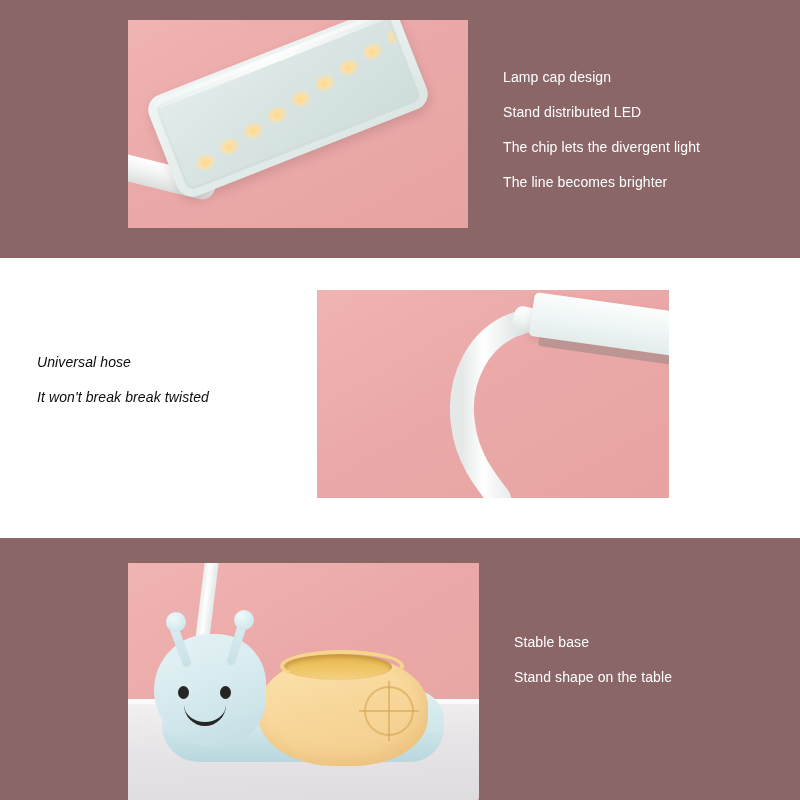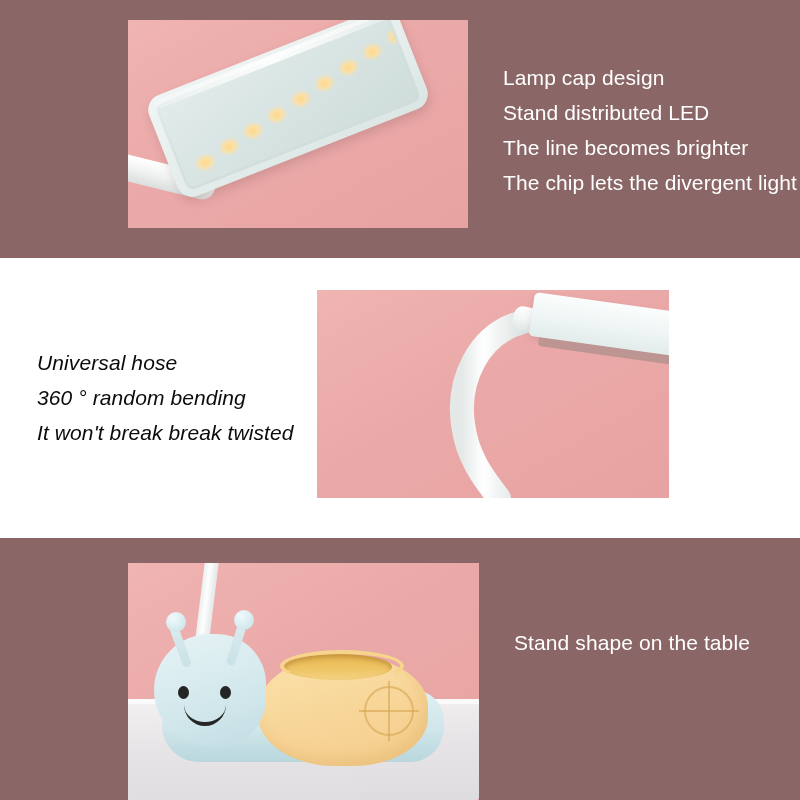--- a/index.html
+++ b/index.html
@@ -23,21 +23,21 @@
   #photo-1{left:128px;top:20px;width:340px;height:208px;}
   #photo-2{left:317px;top:290px;width:352px;height:208px;}
   #photo-3{left:128px;top:563px;width:351px;height:237px;}
 
   .pinkbg{position:absolute;inset:0;
     background:linear-gradient(150deg,#f0b4b2 0%,#eaa9a8 45%,#e7a3a2 100%);}
 
   
   .textblock{position:absolute;}
   .textblock .line{
-    font-size:21px;line-height:35px;white-space:nowrap;letter-spacing:.1px;
+    font-size:14px;line-height:35px;white-space:nowrap;letter-spacing:.1px;
   }
   #text-1{left:503px;top:60px;color:#ffffff;}
   #text-2{left:37px;top:345px;color:#0b0b0b;font-style:italic;}
   #text-3{left:514px;top:625px;color:#ffffff;}
 
   
   #lamp-head-assembly{position:absolute;left:0;top:0;width:340px;height:208px;}
   #lamp-head-arm{
     position:absolute;left:-20px;top:130px;width:110px;height:26px;
     background:linear-gradient(180deg,#ffffff 0%,#f2f4f3 45%,#dadedd 100%);
@@ -211,22 +211,22 @@
           </div>
         </div>
         <div id="lamp-head-hilite"></div>
       </div>
     </div>
   </div>
 
   <div class="textblock" id="text-1">
     <div class="line">Lamp cap design</div>
     <div class="line">Stand distributed LED</div>
+    <div class="line">The chip lets the divergent light</div>
     <div class="line">The line becomes brighter</div>
-    <div class="line">The chip lets the divergent light</div>
   </div>
 
   <div class="band" id="band-2"></div>
 
   <div class="photo" id="photo-2">
     <div class="pinkbg"></div>
     <div id="hose-assembly">
       <svg id="hose-svg" width="352" height="208">
         <defs>
           <linearGradient id="hoseGrad" x1="0" y1="0" x2="1" y2="0">
@@ -239,21 +239,20 @@
       </svg>
       <div id="hose-collar"></div>
       <div id="head2-underside"></div>
       <div id="head2-rim"></div>
       <div id="head2-body"></div>
     </div>
   </div>
 
   <div class="textblock" id="text-2">
     <div class="line">Universal hose</div>
-    <div class="line">360 ° random bending</div>
     <div class="line">It won't break break twisted</div>
   </div>
 
   <div class="band" id="band-3"></div>
 
   <div class="photo" id="photo-3">
     <div class="pinkbg"></div>
     <div id="snail-assembly">
       <div id="table-surface"></div>
       <div id="table-edge"></div>
@@ -279,16 +278,17 @@
           <div class="antenna-ball" id="antenna-right-ball"></div>
           <div class="snail-eye" id="snail-eye-left"></div>
           <div class="snail-eye" id="snail-eye-right"></div>
           <div id="snail-mouth"></div>
         </div>
       </div>
     </div>
   </div>
 
   <div class="textblock" id="text-3">
+    <div class="line">Stable base</div>
     <div class="line">Stand shape on the table</div>
   </div>
 
 </div>
 
 </body></html>

